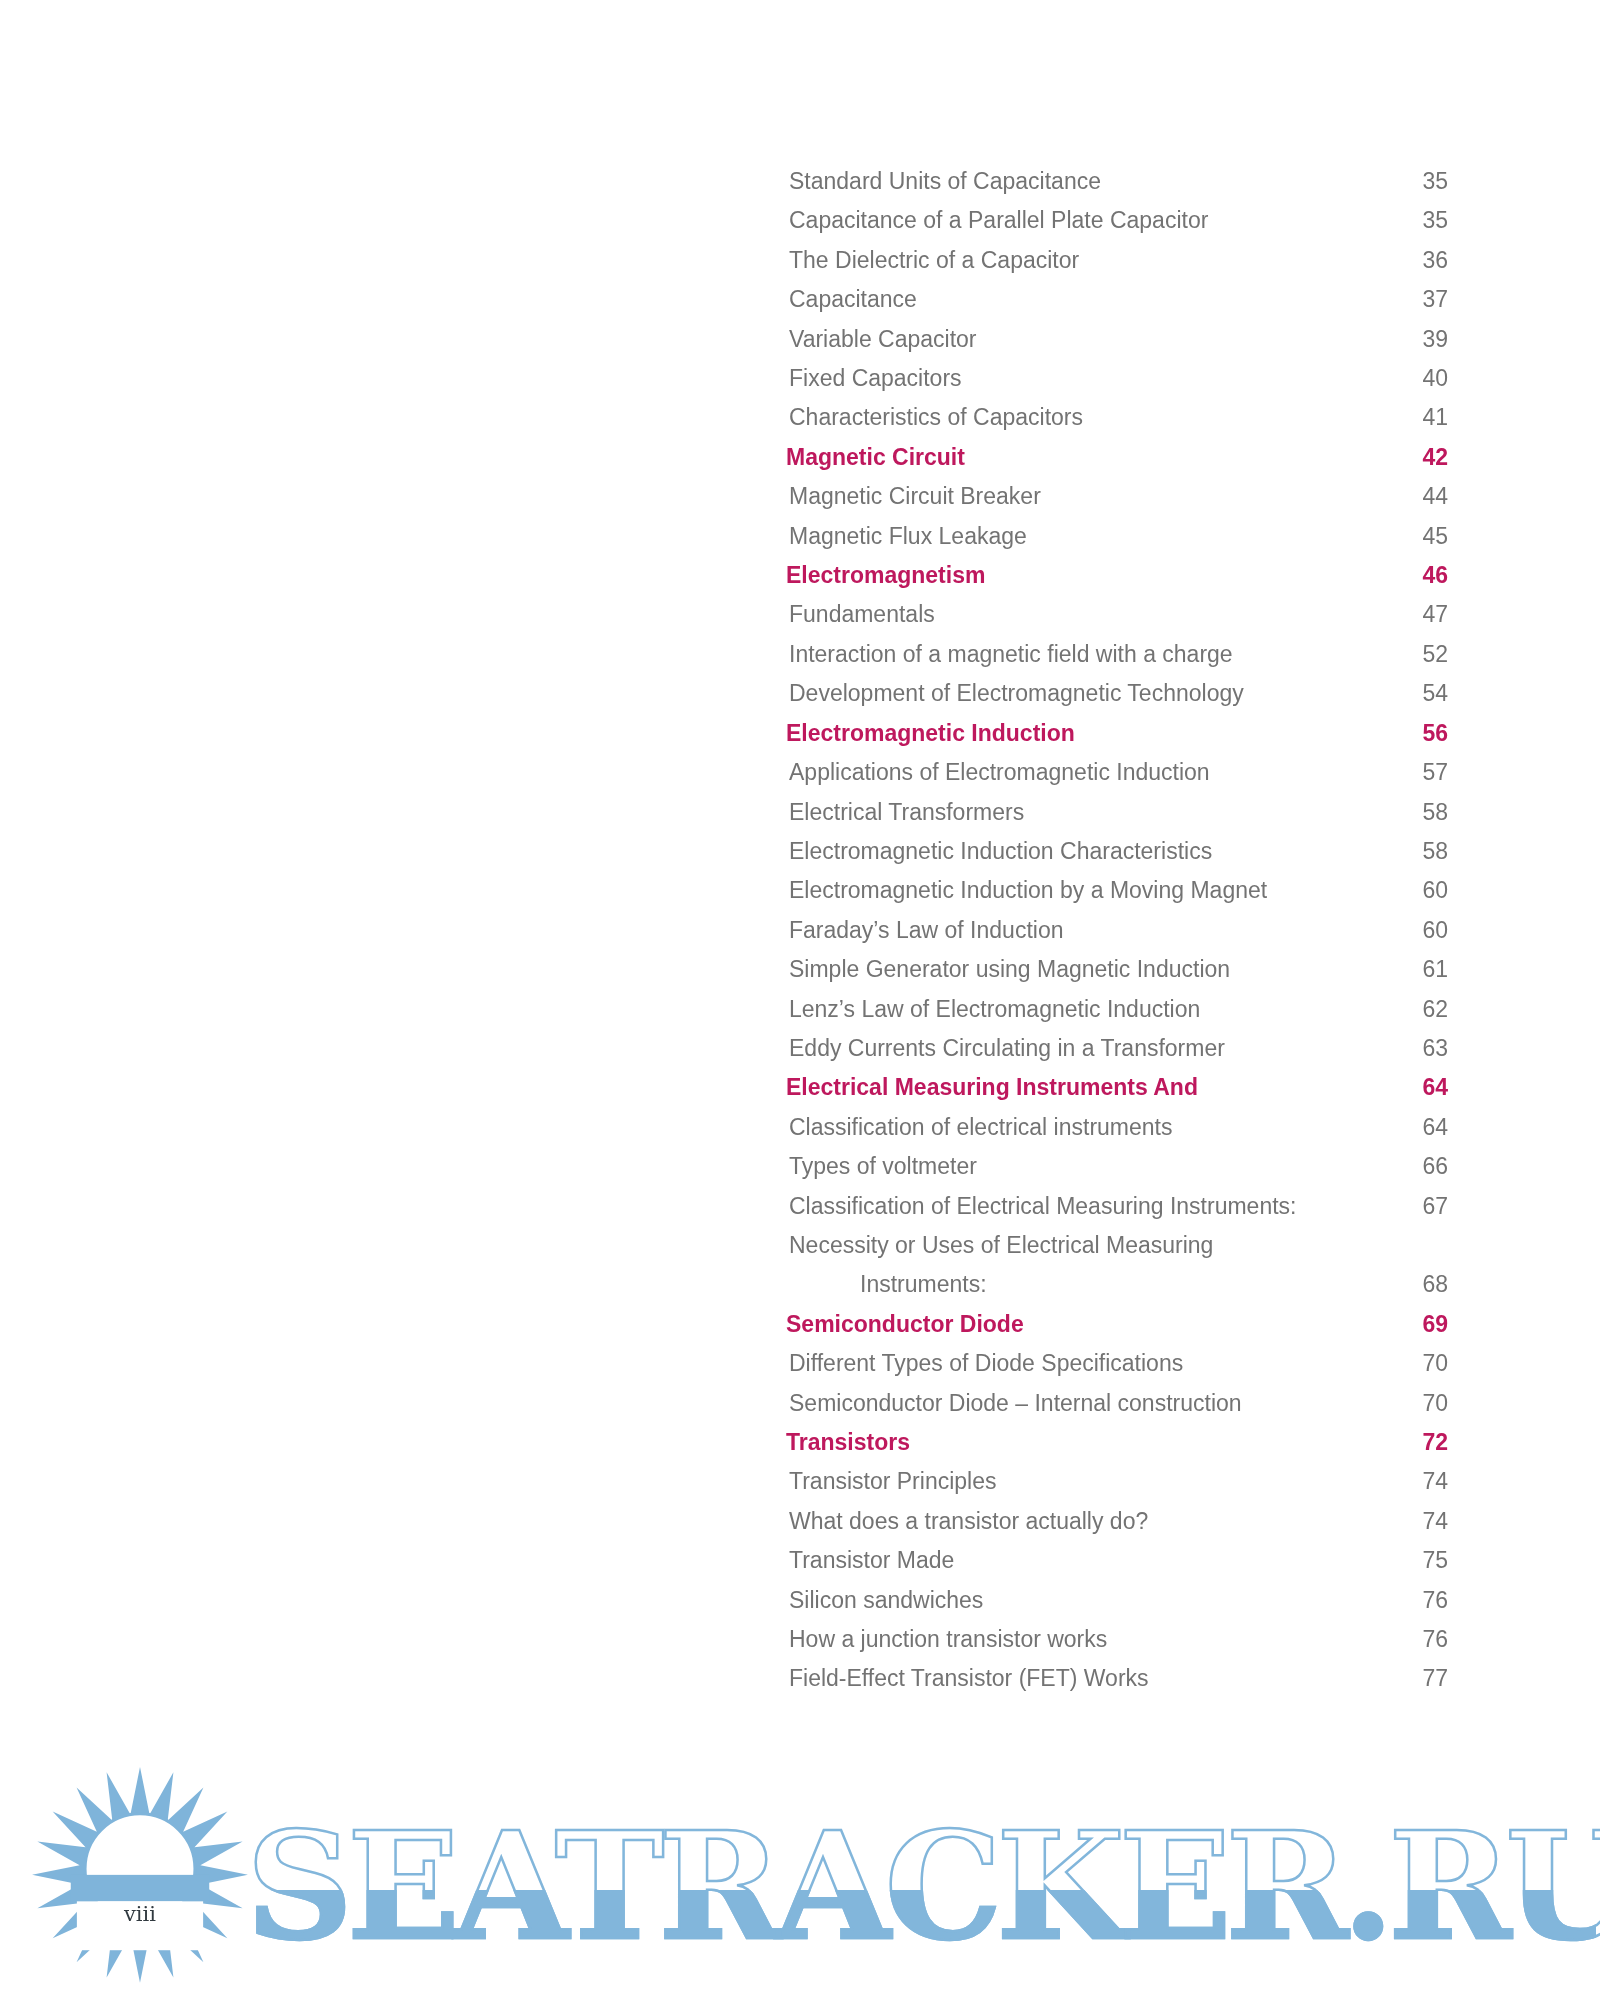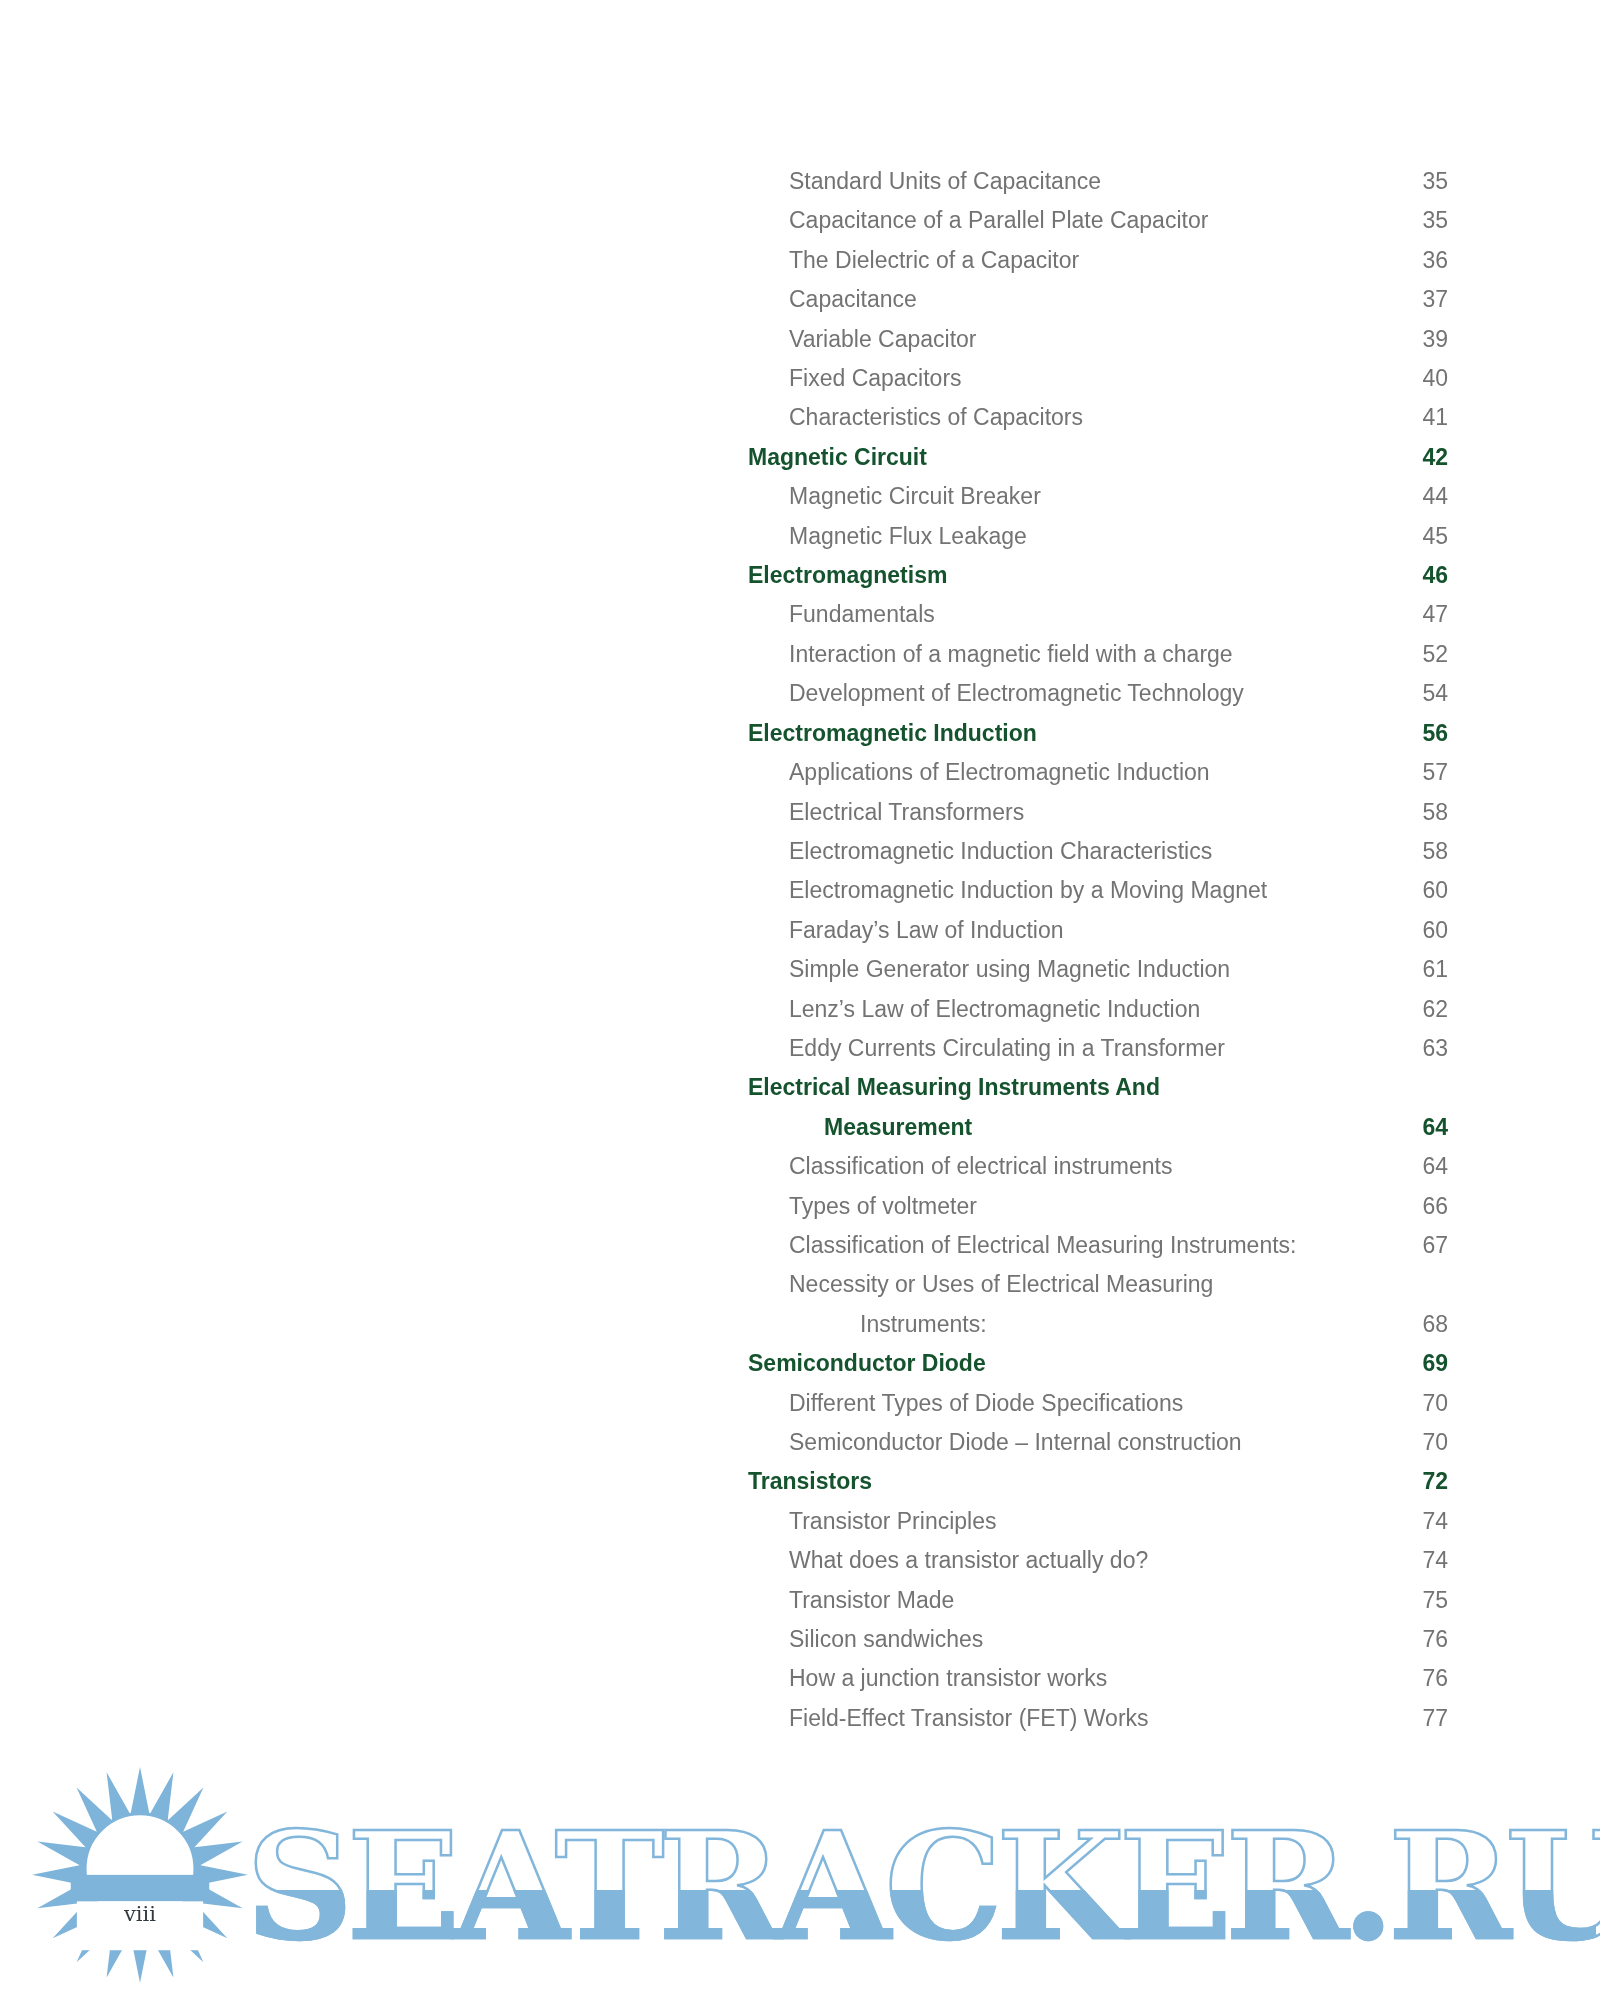--- a/index.html
+++ b/index.html
@@ -21,21 +21,21 @@
     display:flex; justify-content:space-between; align-items:flex-end;
     font-size:23px; line-height:39.4px;
   }
   .toc-row .lbl { flex:1; white-space:nowrap; overflow:visible; }
   .toc-row .pg  { flex:none; width:64px; text-align:right; }
 
   .toc-row.item { color:#737373; }
   .toc-row.item .lbl { padding-left:41px; }
   .toc-row.item .l2  { padding-left:71px; }
 
-  .toc-row.heading { color:#14532d; font-weight:bold; }
+  .toc-row.heading { color:#be185d; font-weight:bold;margin-left:38px; }
   .toc-row.heading .lbl { padding-left:0; }
   .toc-row.heading .l2  { padding-left:76px; }
 
   
   .watermark {
     position:absolute; left:246px; top:1796px; width:1350px; height:190px;
     z-index:5; pointer-events:none;
   }
   .watermark-text {
     font-family:"DejaVu Serif", serif;
@@ -231,21 +231,20 @@
     <div class="toc-row item">
       <div class="lbl">
         <div class="l1">Eddy Currents Circulating in a Transformer</div>
       </div>
       <div class="pg">63</div>
     </div>
 
     <div class="toc-row heading">
       <div class="lbl">
         <div class="l1">Electrical Measuring Instruments And</div>
-      <div class="l2">Measurement</div>
         </div>
       <div class="pg">64</div>
     </div>
 
     <div class="toc-row item">
       <div class="lbl">
         <div class="l1">Classification of electrical instruments</div>
       </div>
       <div class="pg">64</div>
     </div>

